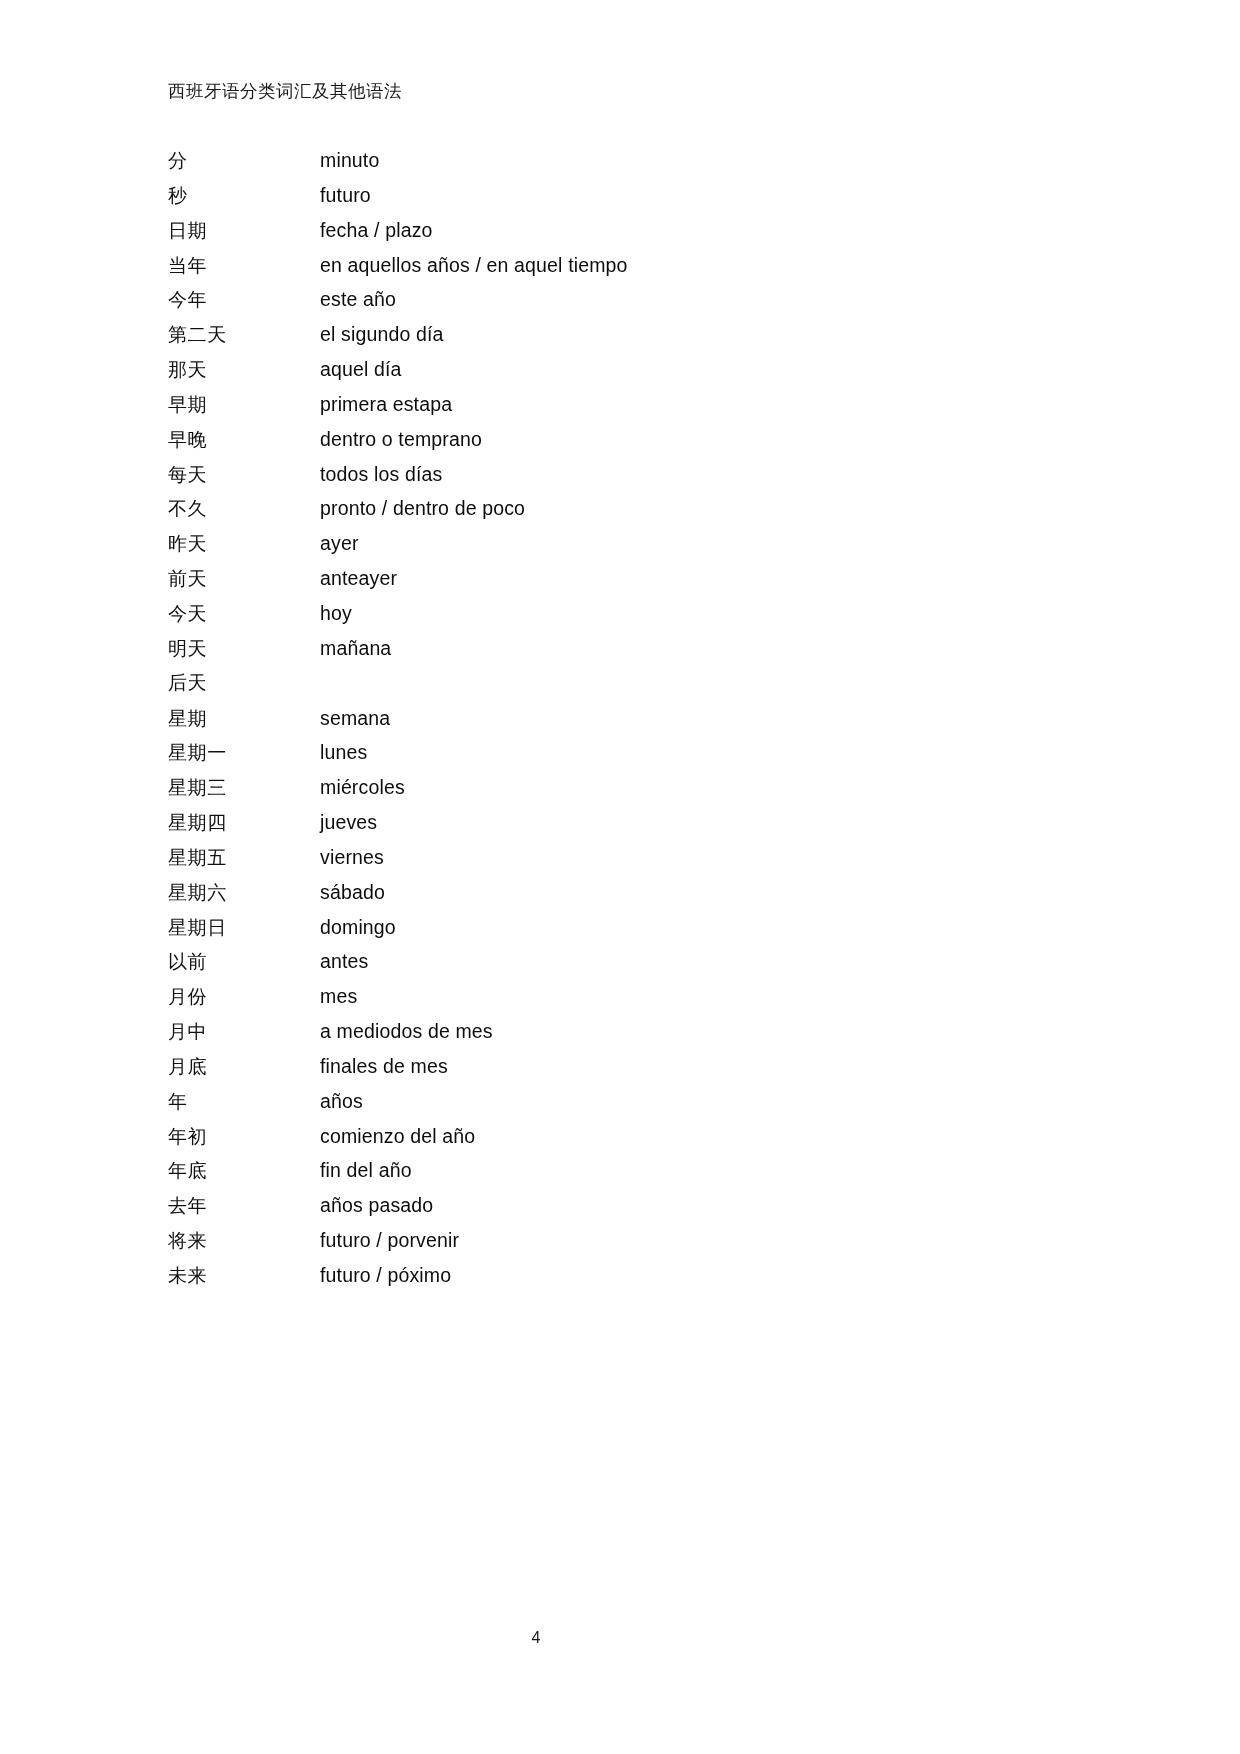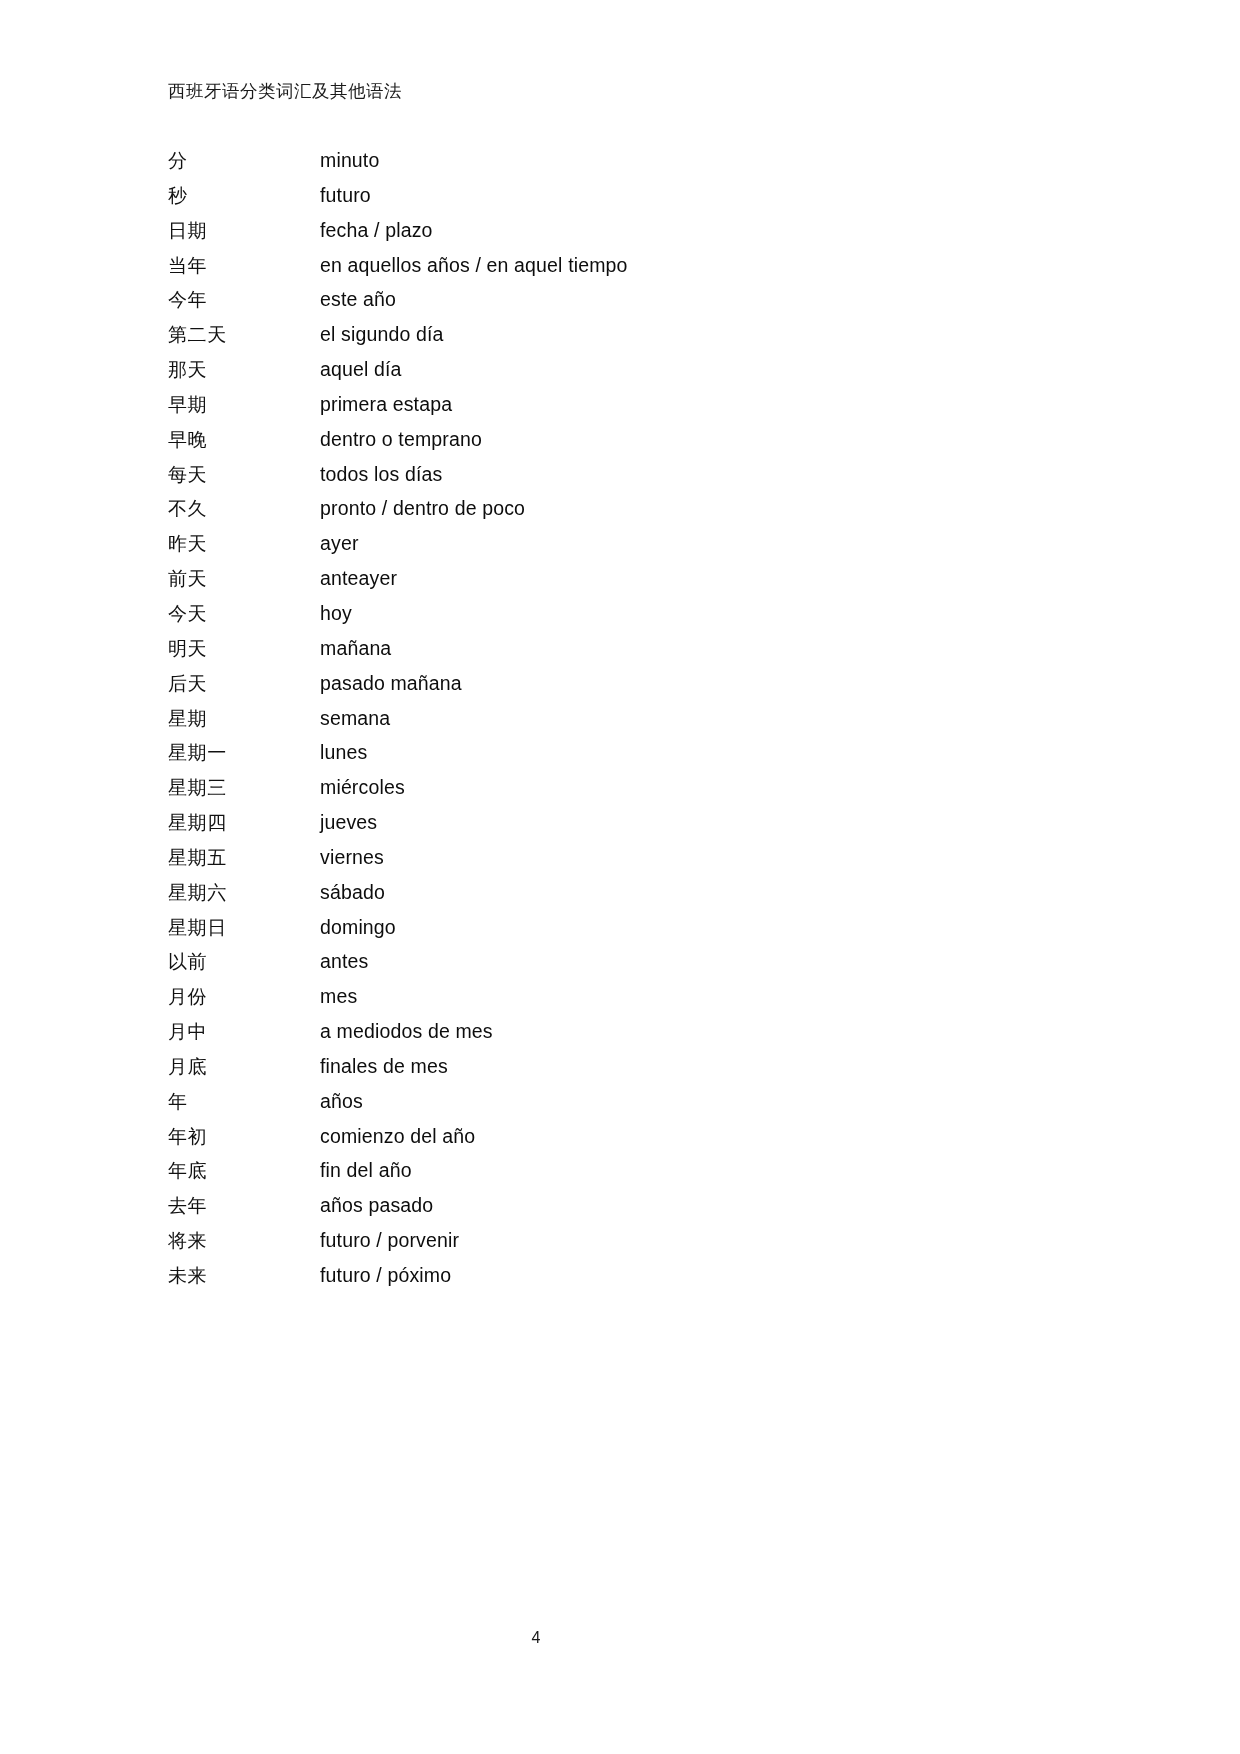--- a/index.html
+++ b/index.html
@@ -129,21 +129,20 @@
       <div class="vocab-row">
         <span class="term-zh">今天</span>
         <span class="term-es">hoy</span>
       </div>
       <div class="vocab-row">
         <span class="term-zh">明天</span>
         <span class="term-es">mañana</span>
       </div>
       <div class="vocab-row">
         <span class="term-zh">后天</span>
-        <span class="term-es">pasado mañana</span>
       </div>
       <div class="vocab-row">
         <span class="term-zh">星期</span>
         <span class="term-es">semana</span>
       </div>
       <div class="vocab-row">
         <span class="term-zh">星期一</span>
         <span class="term-es">lunes</span>
       </div>
       <div class="vocab-row">

